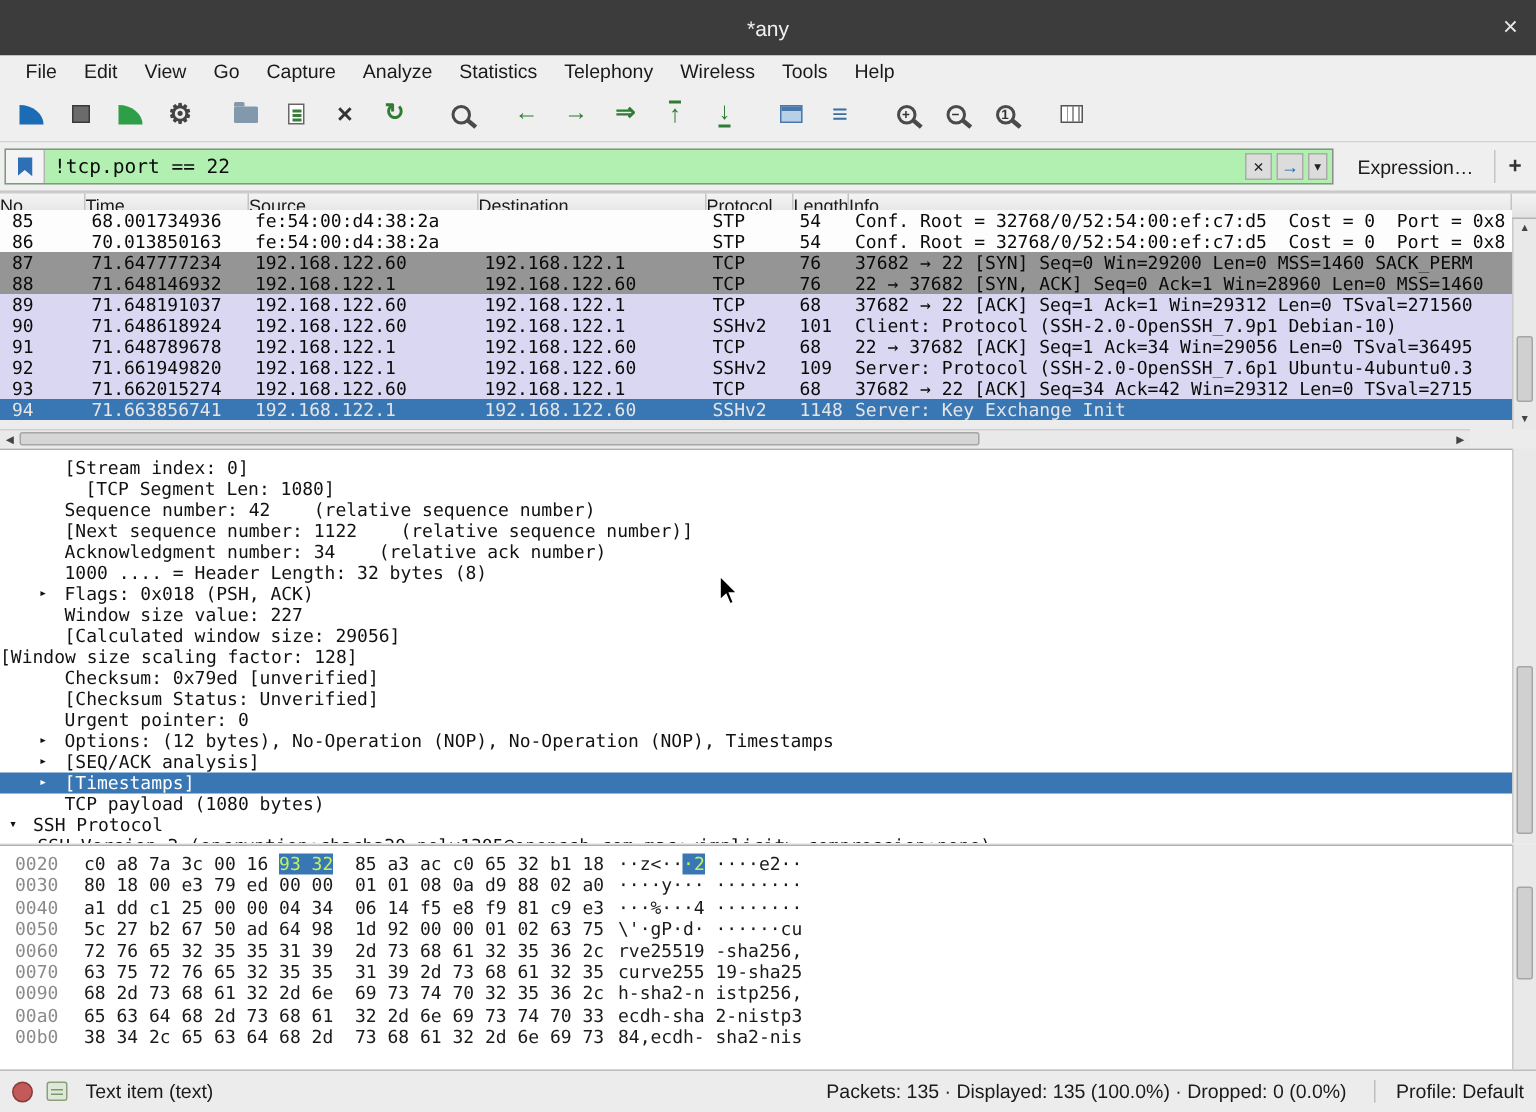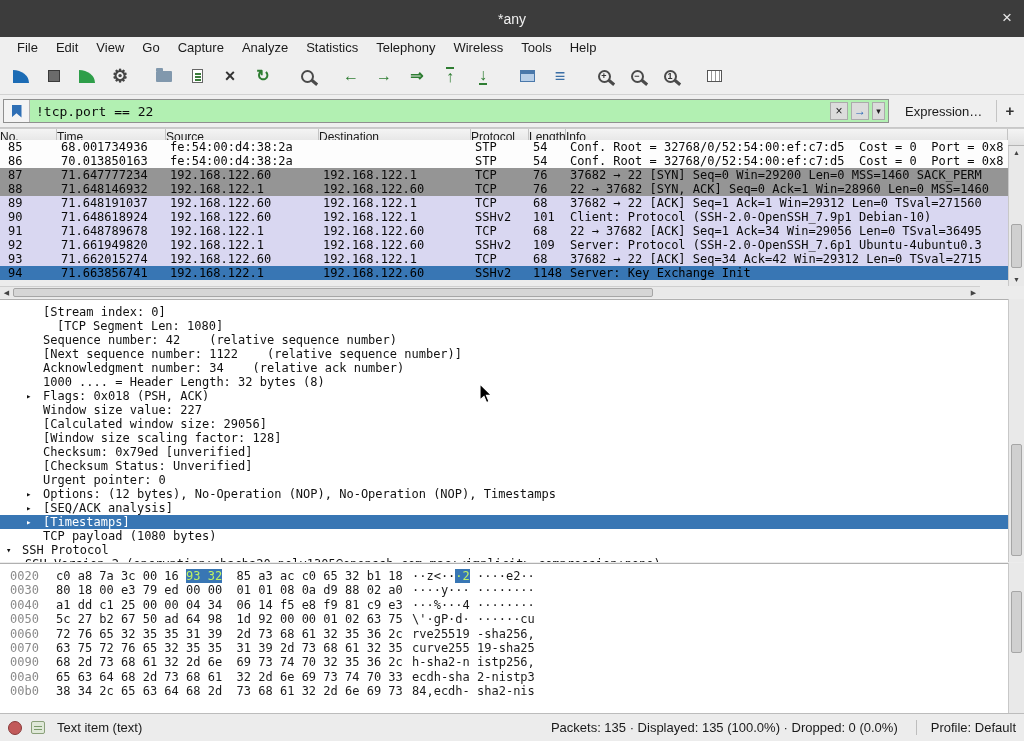--- a/index.html
+++ b/index.html
@@ -61,21 +61,21 @@
     border-top:1px solid #cccccc;border-bottom:1px solid #b4b4b4}
   .hcell{position:absolute;top:0;height:24px;line-height:16px;font-size:12px;color:#1a1a1a;padding-left:0;
     border-right:1px solid #c4c4c4;overflow:hidden;white-space:nowrap}
   .prows{position:absolute;left:0;top:140px;width:1008px;height:140px;background:#fdfdfd;overflow:hidden}
   .prow{position:relative;height:14px;font-family:"DejaVu Sans Mono",monospace;font-size:12px;color:#0a0a0a}
   .pcell{position:absolute;top:0;height:14px;line-height:14px;overflow:hidden;white-space:pre}
   .pcell.num{text-align:left}
   .c-white{background:#fdfdfd}
   .c-gray{background:var(--row_gray)}
   .c-lavender{background:var(--row_lavender)}
-  .c-selected{background:var(--accent);color:#000000}
+  .c-selected{background:var(--accent);color:#e5e5e5}
 
   
   .vscroll{position:absolute;width:16px;background:#e9e9e9;border-left:1px solid #c8c8c8}
   .sbtn{position:absolute;left:0;width:15px;height:13px;display:flex;align-items:center;justify-content:center;
     font-size:7px;color:#444}
   .sbtn.up{top:0}.sbtn.down{bottom:0}
   .sthumb{position:absolute;left:2px;right:2px;background:#d0d0d0;border:1px solid #a6a6a6;border-radius:2px}
   .list-vs{left:1008px;top:146px;height:140px}
   .list-vs .sthumb{top:78px;height:44px}
   .det-vs{left:1008px;top:299px;height:263px}
@@ -367,21 +367,21 @@
           <span class="dexp" style="left: 26px;">▸</span>
           <span class="dtext" style="padding-left: 43px;">Flags: 0x018 (PSH, ACK)</span>
         </div>
         <div class="dline">
           <span class="dtext" style="padding-left: 43px;">Window size value: 227</span>
         </div>
         <div class="dline">
           <span class="dtext" style="padding-left: 43px;">[Calculated window size: 29056]</span>
         </div>
         <div class="dline">
-          <span class="dtext" style="padding-left: 43px;">[Window size scaling factor: 128]</span>
+          <span class="dtext" style="">[Window size scaling factor: 128]</span>
         </div>
         <div class="dline">
           <span class="dtext" style="padding-left: 43px;">Checksum: 0x79ed [unverified]</span>
         </div>
         <div class="dline">
           <span class="dtext" style="padding-left: 43px;">[Checksum Status: Unverified]</span>
         </div>
         <div class="dline">
           <span class="dtext" style="padding-left: 43px;">Urgent pointer: 0</span>
         </div>

